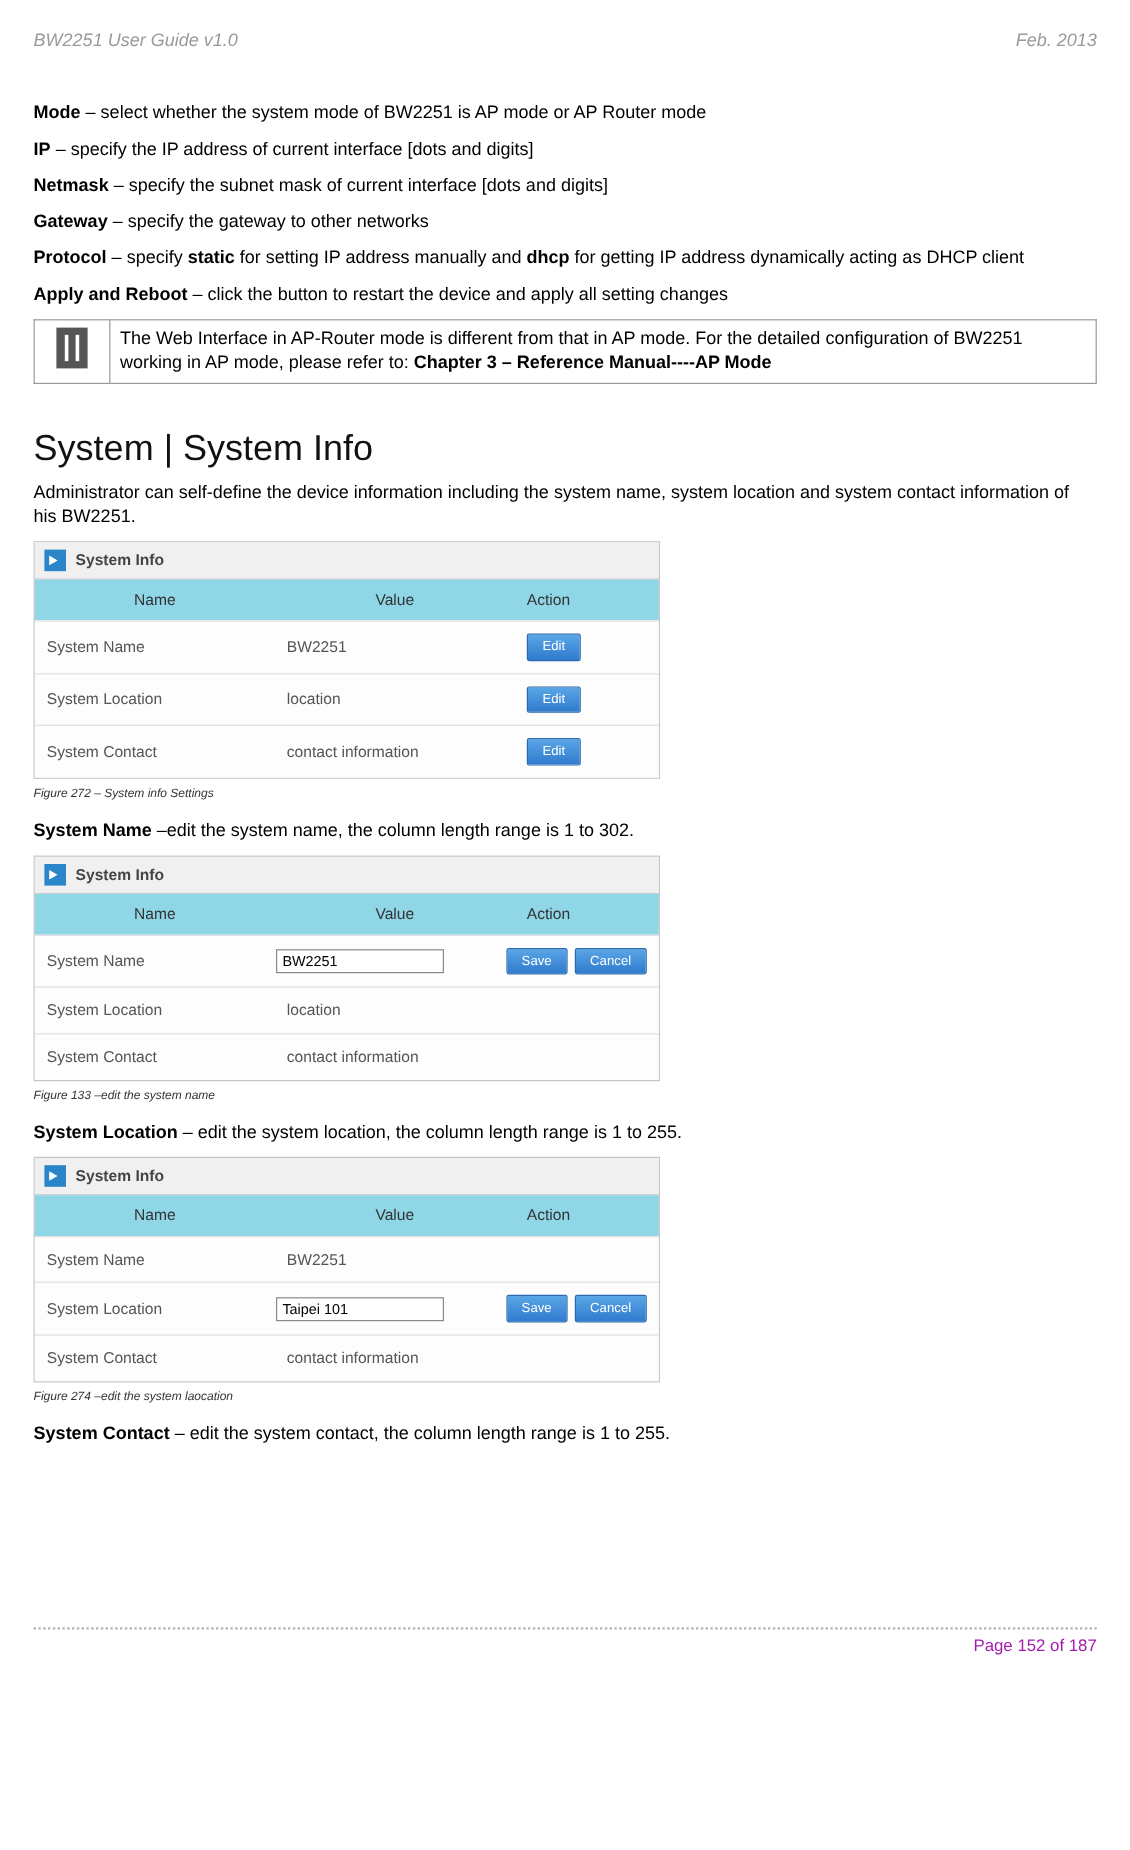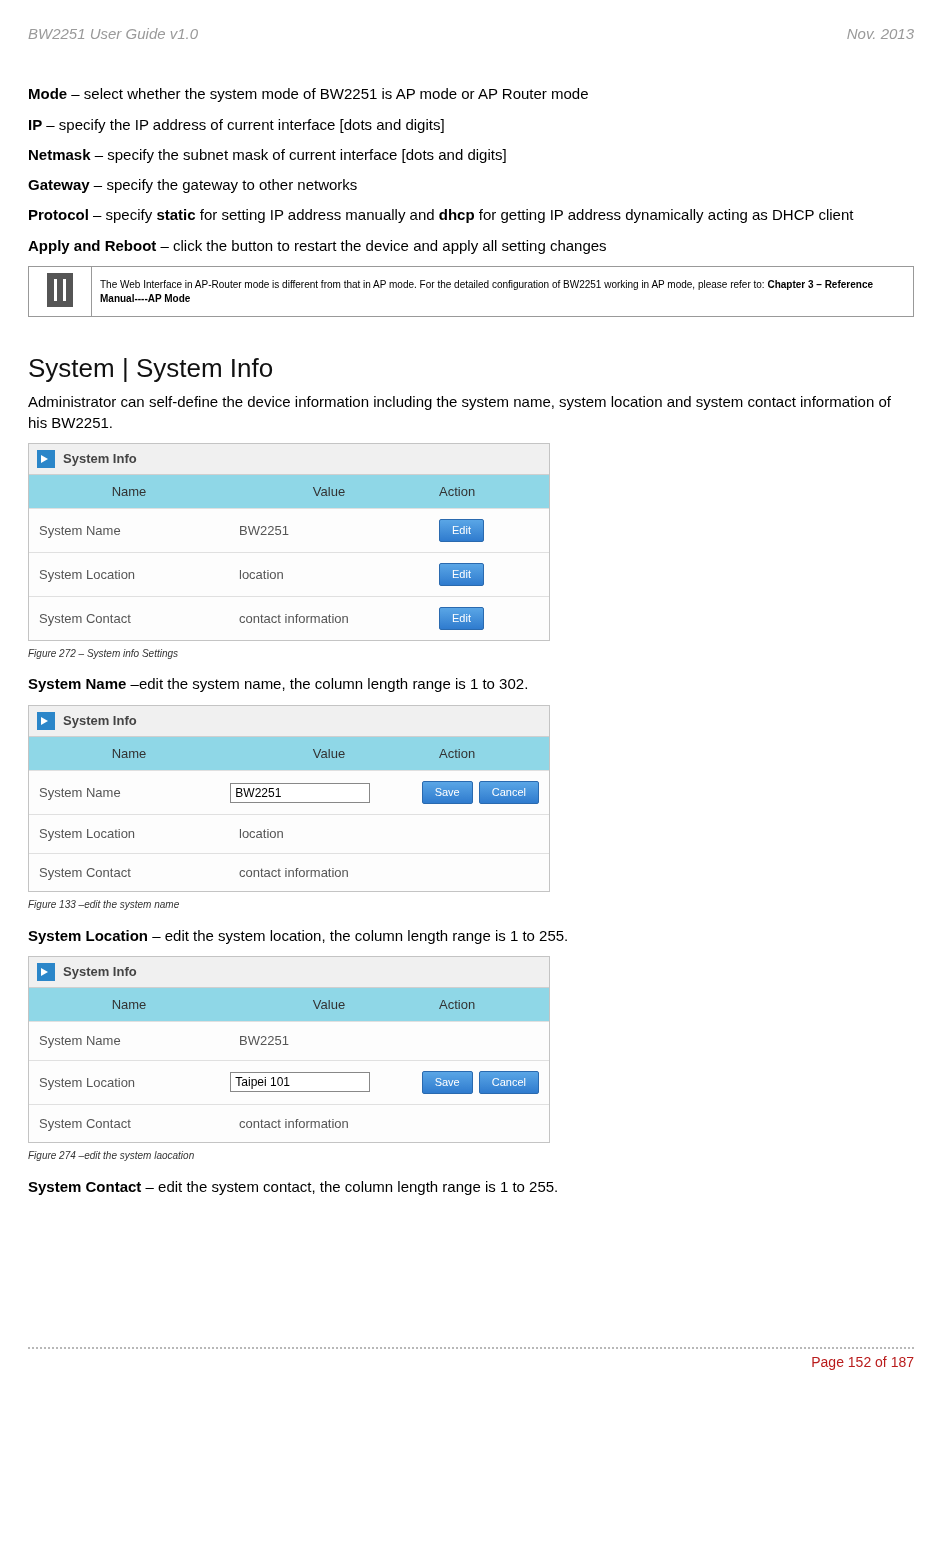--- a/index.html
+++ b/index.html
@@ -28,21 +28,21 @@
   .note-table {
     border: 1px solid #999;
     border-collapse: collapse;
     width: 100%;
     margin-top: 4px;
   }
   .note-table td {
     border: 1px solid #999;
     padding: 6px 8px;
     vertical-align: middle;
-    font-size: 10px;
+    font-size: 15px;
   }
   .note-icon-cell {
     width: 46px;
     text-align: center;
   }
   .note-icon {
     display: inline-block;
     width: 26px;
     height: 34px;
     background: #555;
@@ -60,21 +60,21 @@
   .note-icon::after {
     content: "";
     position: absolute;
     right: 7px;
     top: 6px;
     width: 3px;
     height: 22px;
     background: #fff;
   }
   h2.section {
-    font-size: 26px;
+    font-size: 30px;
     font-weight: normal;
     margin: 34px 0 6px 0;
     color: #111;
   }
   .fig {
     border: 1px solid #c4c4c4;
     background: #fafafa;
     margin: 10px 0 4px 0;
     width: 520px;
     font-size: 13px;
@@ -152,30 +152,30 @@
     font-style: italic;
     color: #333;
     font-size: 10px;
     margin: 6px 0 14px 0;
   }
   .footer-dash {
     border-top: 2px dotted #b8b8b8;
     margin-top: 150px;
     padding-top: 4px;
     text-align: right;
-    color: #b91c1c;
+    color: #a21caf;
     font-size: 14px;
   }
 </style>
 </head>
 <body>
 
 <div class="header-row">
   <span>BW2251 User Guide v1.0</span>
-  <span>Nov.  2013</span>
+  <span>Feb.  2013</span>
 </div>
 
 <p class="para"><b>Mode</b><span> – select whether the system mode of BW2251 is AP mode or AP Router mode</span></p>
 <p class="para"><b>IP</b><span> – specify the IP address of current interface [dots and digits]</span></p>
 <p class="para"><b>Netmask</b><span> – specify the subnet mask of current interface [dots and digits]</span></p>
 <p class="para"><b>Gateway</b><span> – specify the gateway to other networks</span></p>
 <p class="para">
   <b>Protocol</b><span> – specify </span><b>static</b><span> for setting IP address manually and </span><b>dhcp</b><span> for getting IP address dynamically acting as DHCP client</span>
 </p>
 <p class="para"><b>Apply and Reboot</b><span> – click the button to restart the device and apply all setting changes</span></p>

